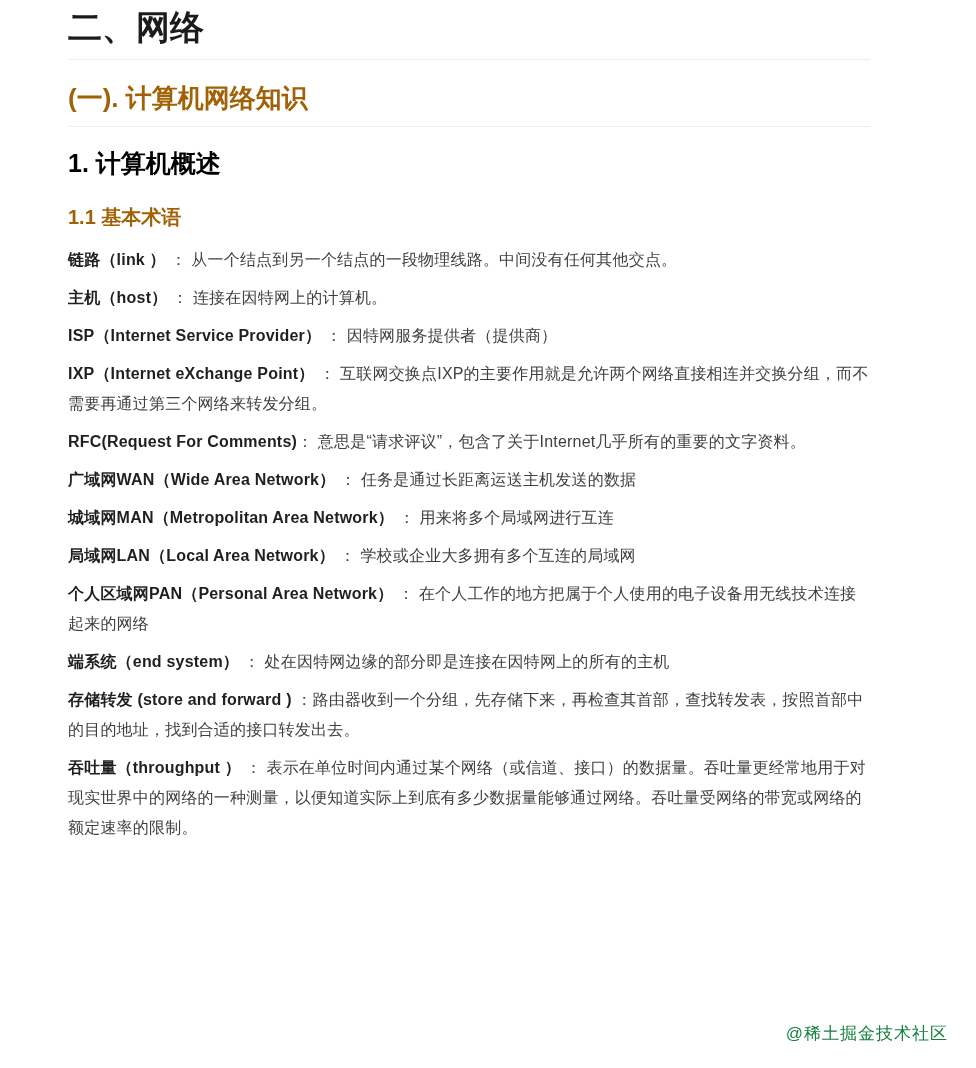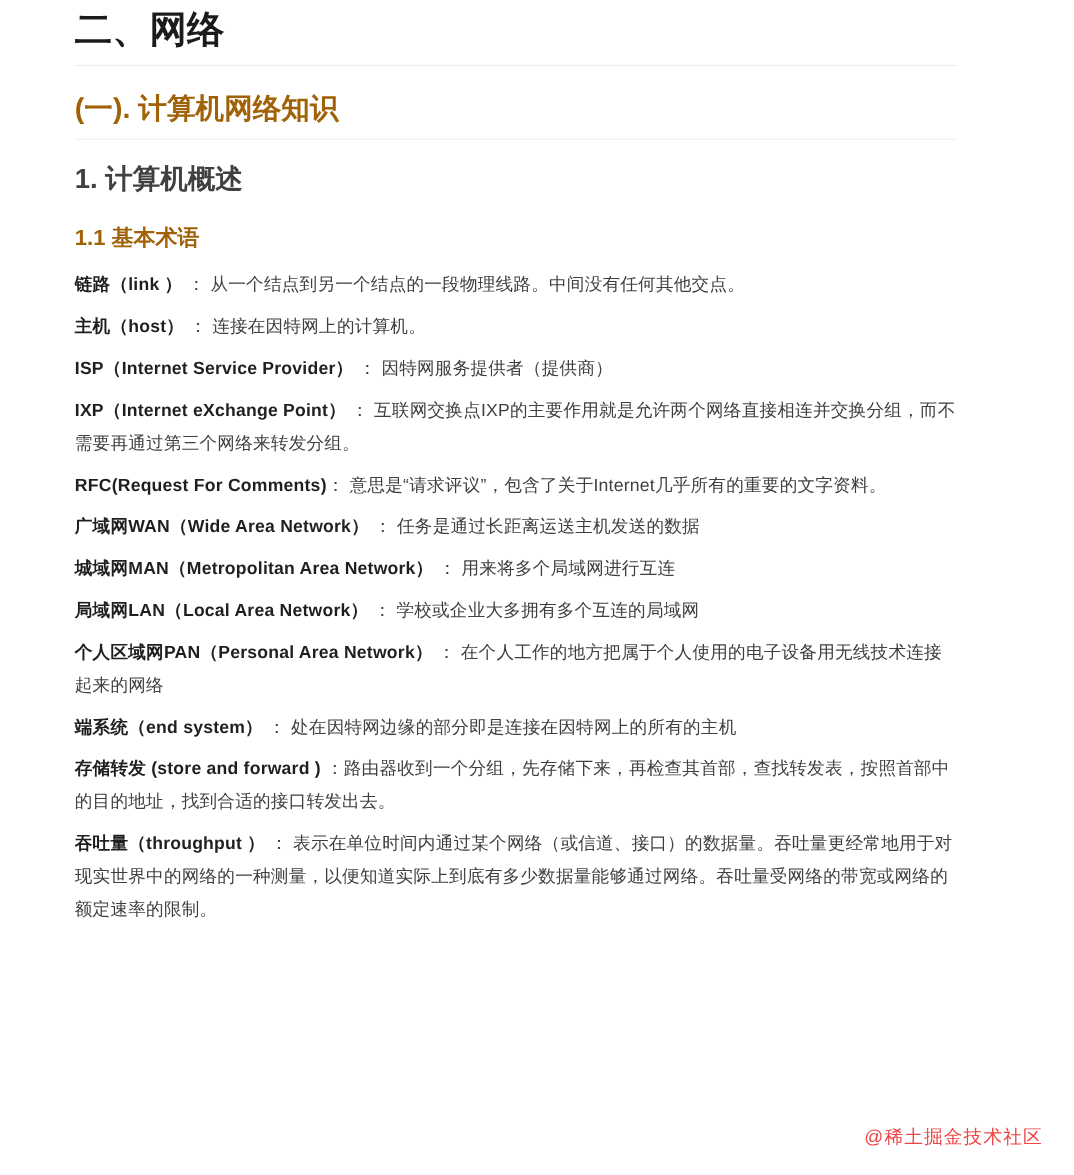--- a/index.html
+++ b/index.html
@@ -36,21 +36,21 @@
     font-weight: 700;
     color: #a16207;
     margin: 22px 0 0 0;
     padding-bottom: 11px;
     border-bottom: 1px solid #ededed;
   }
   h3.sub {
     font-size: 25px;
     line-height: 1.2;
     font-weight: 700;
-    color: #404040;
+    color: #000000;
     margin: 21px 0 0 0;
   }
   h4.subsub {
     font-size: 20px;
     line-height: 1.2;
     font-weight: 700;
     color: #a16207;
     margin: 27px 0 0 0;
   }
   p.term {
@@ -64,21 +64,21 @@
   }
   p.term b {
     font-weight: 700;
     color: #1f1f1f;
   }
   .watermark {
     position: absolute;
     right: 28px;
     top: 1022px;
     font-size: 17px;
-    color: #ef4444;
+    color: #15803d;
     letter-spacing: 1px;
   }
 </style>
 </head>
 <body>
 
 <div class="doc">
 
   <h1 class="title">二、网络</h1>
 

